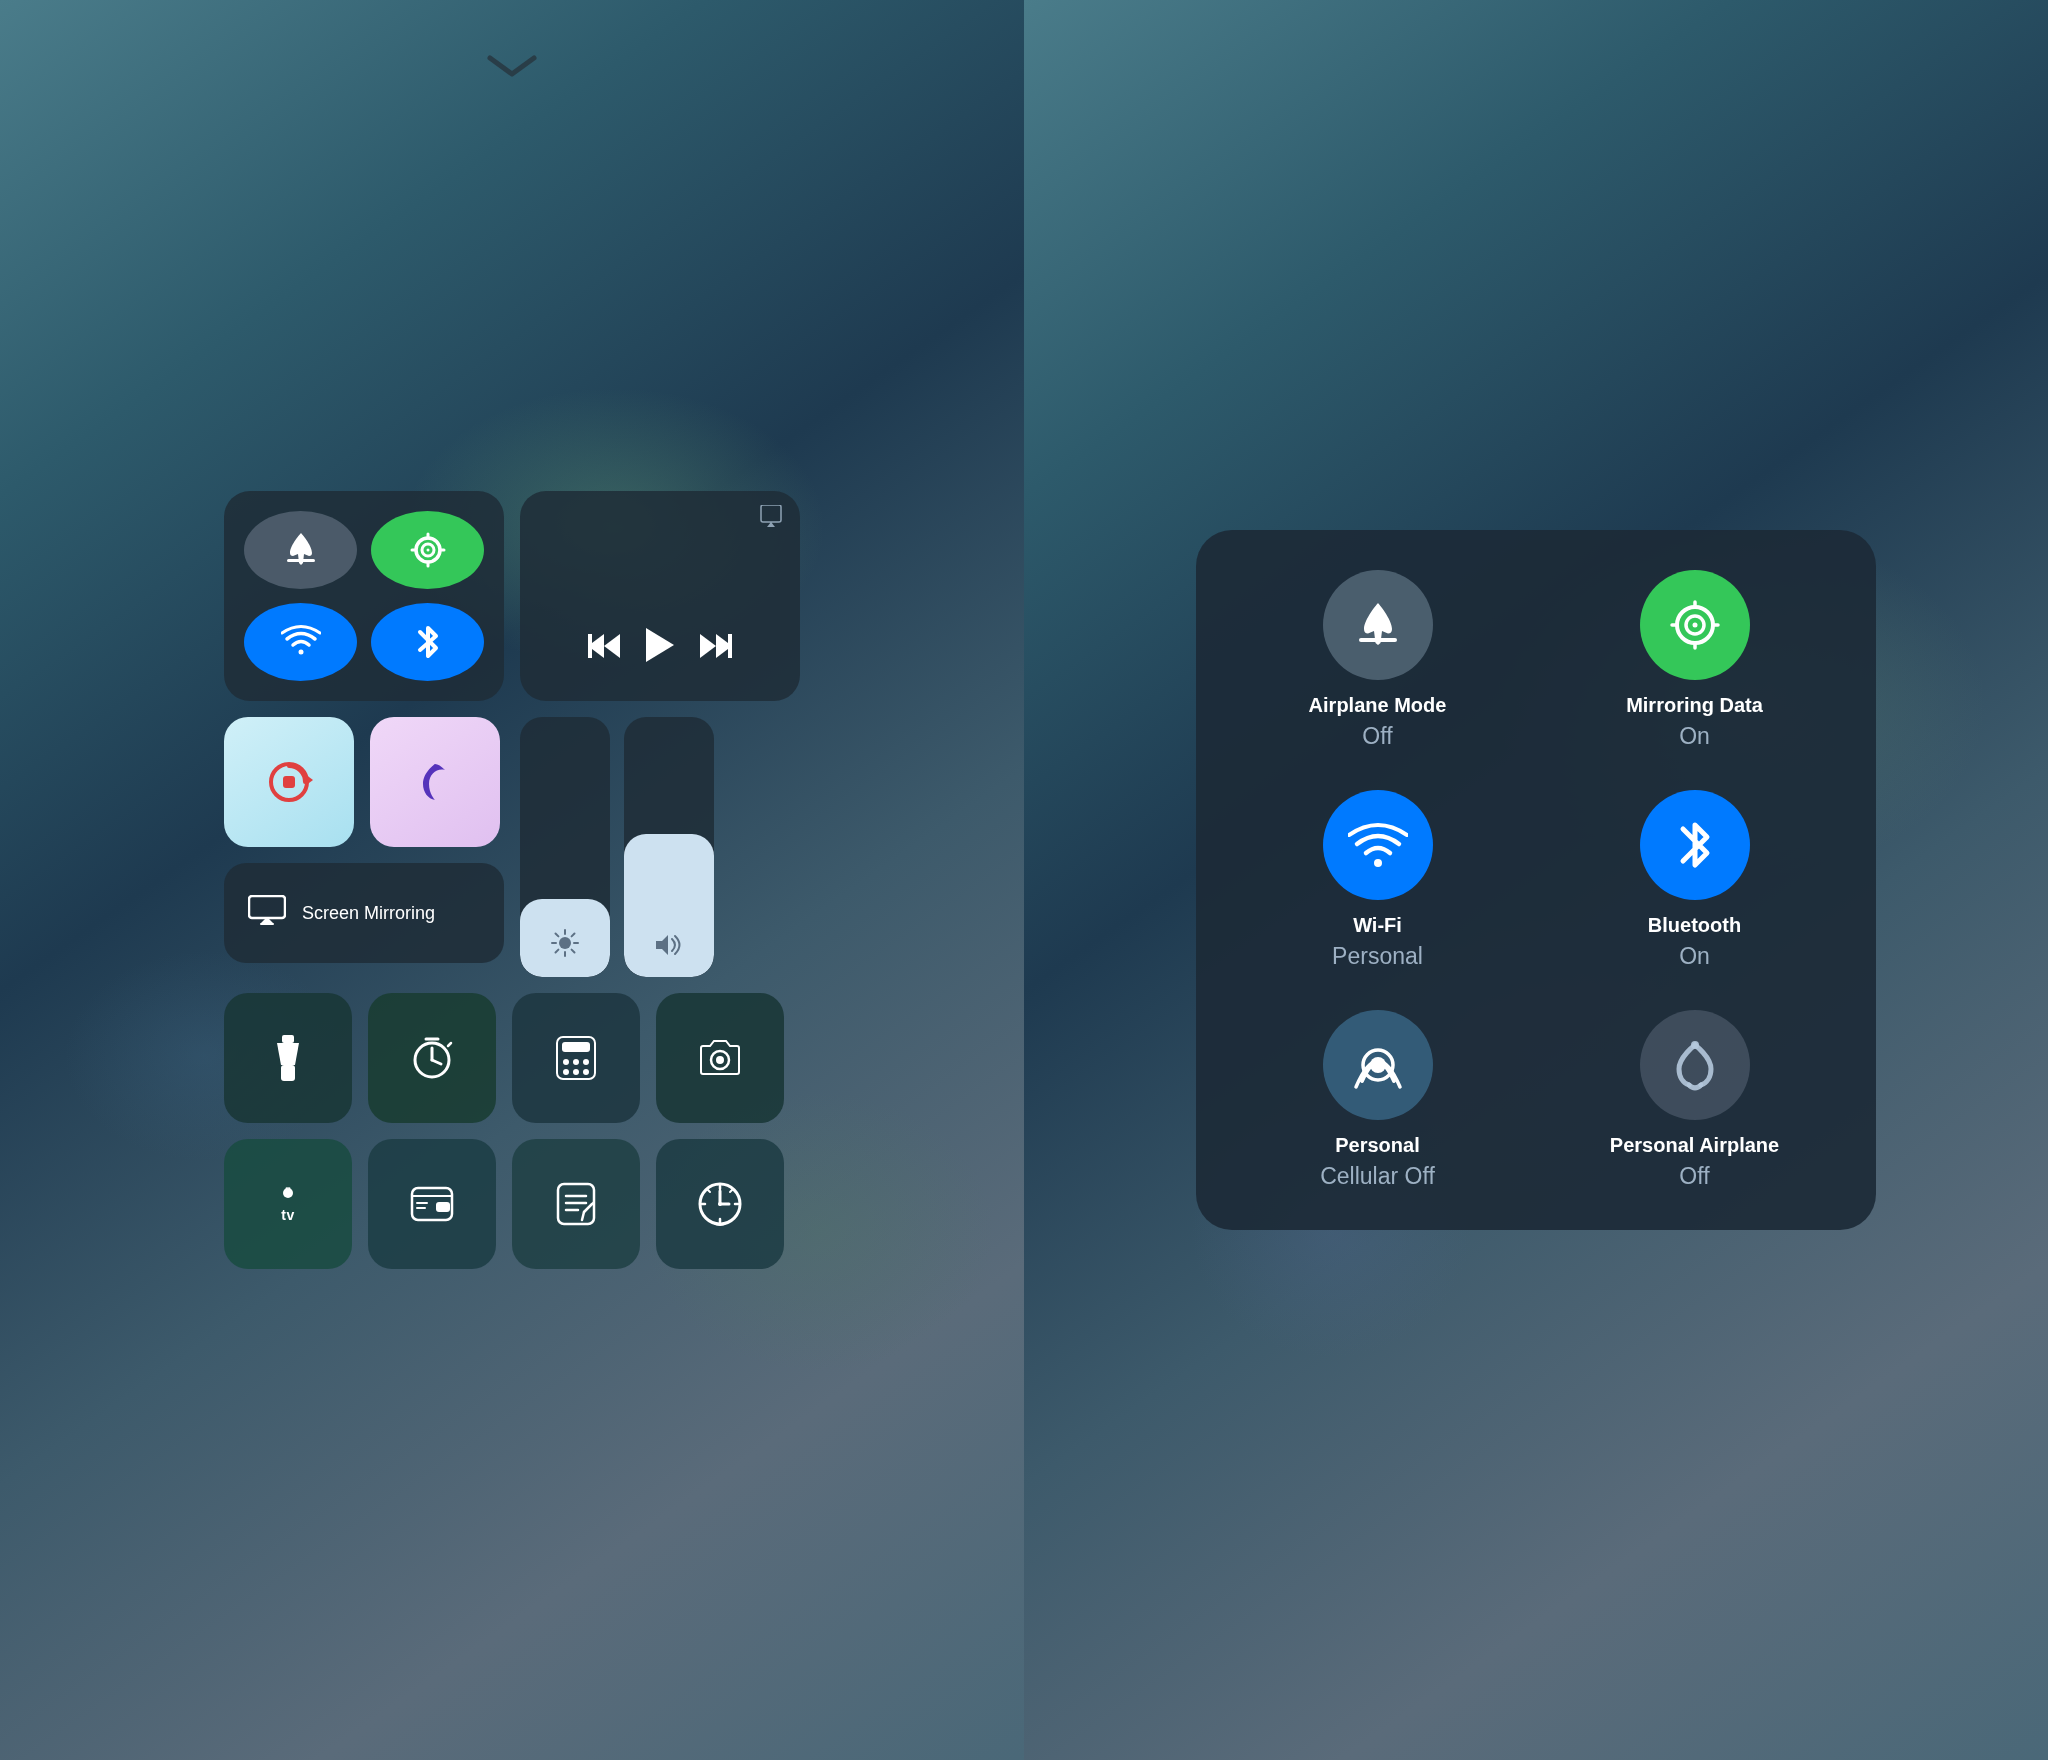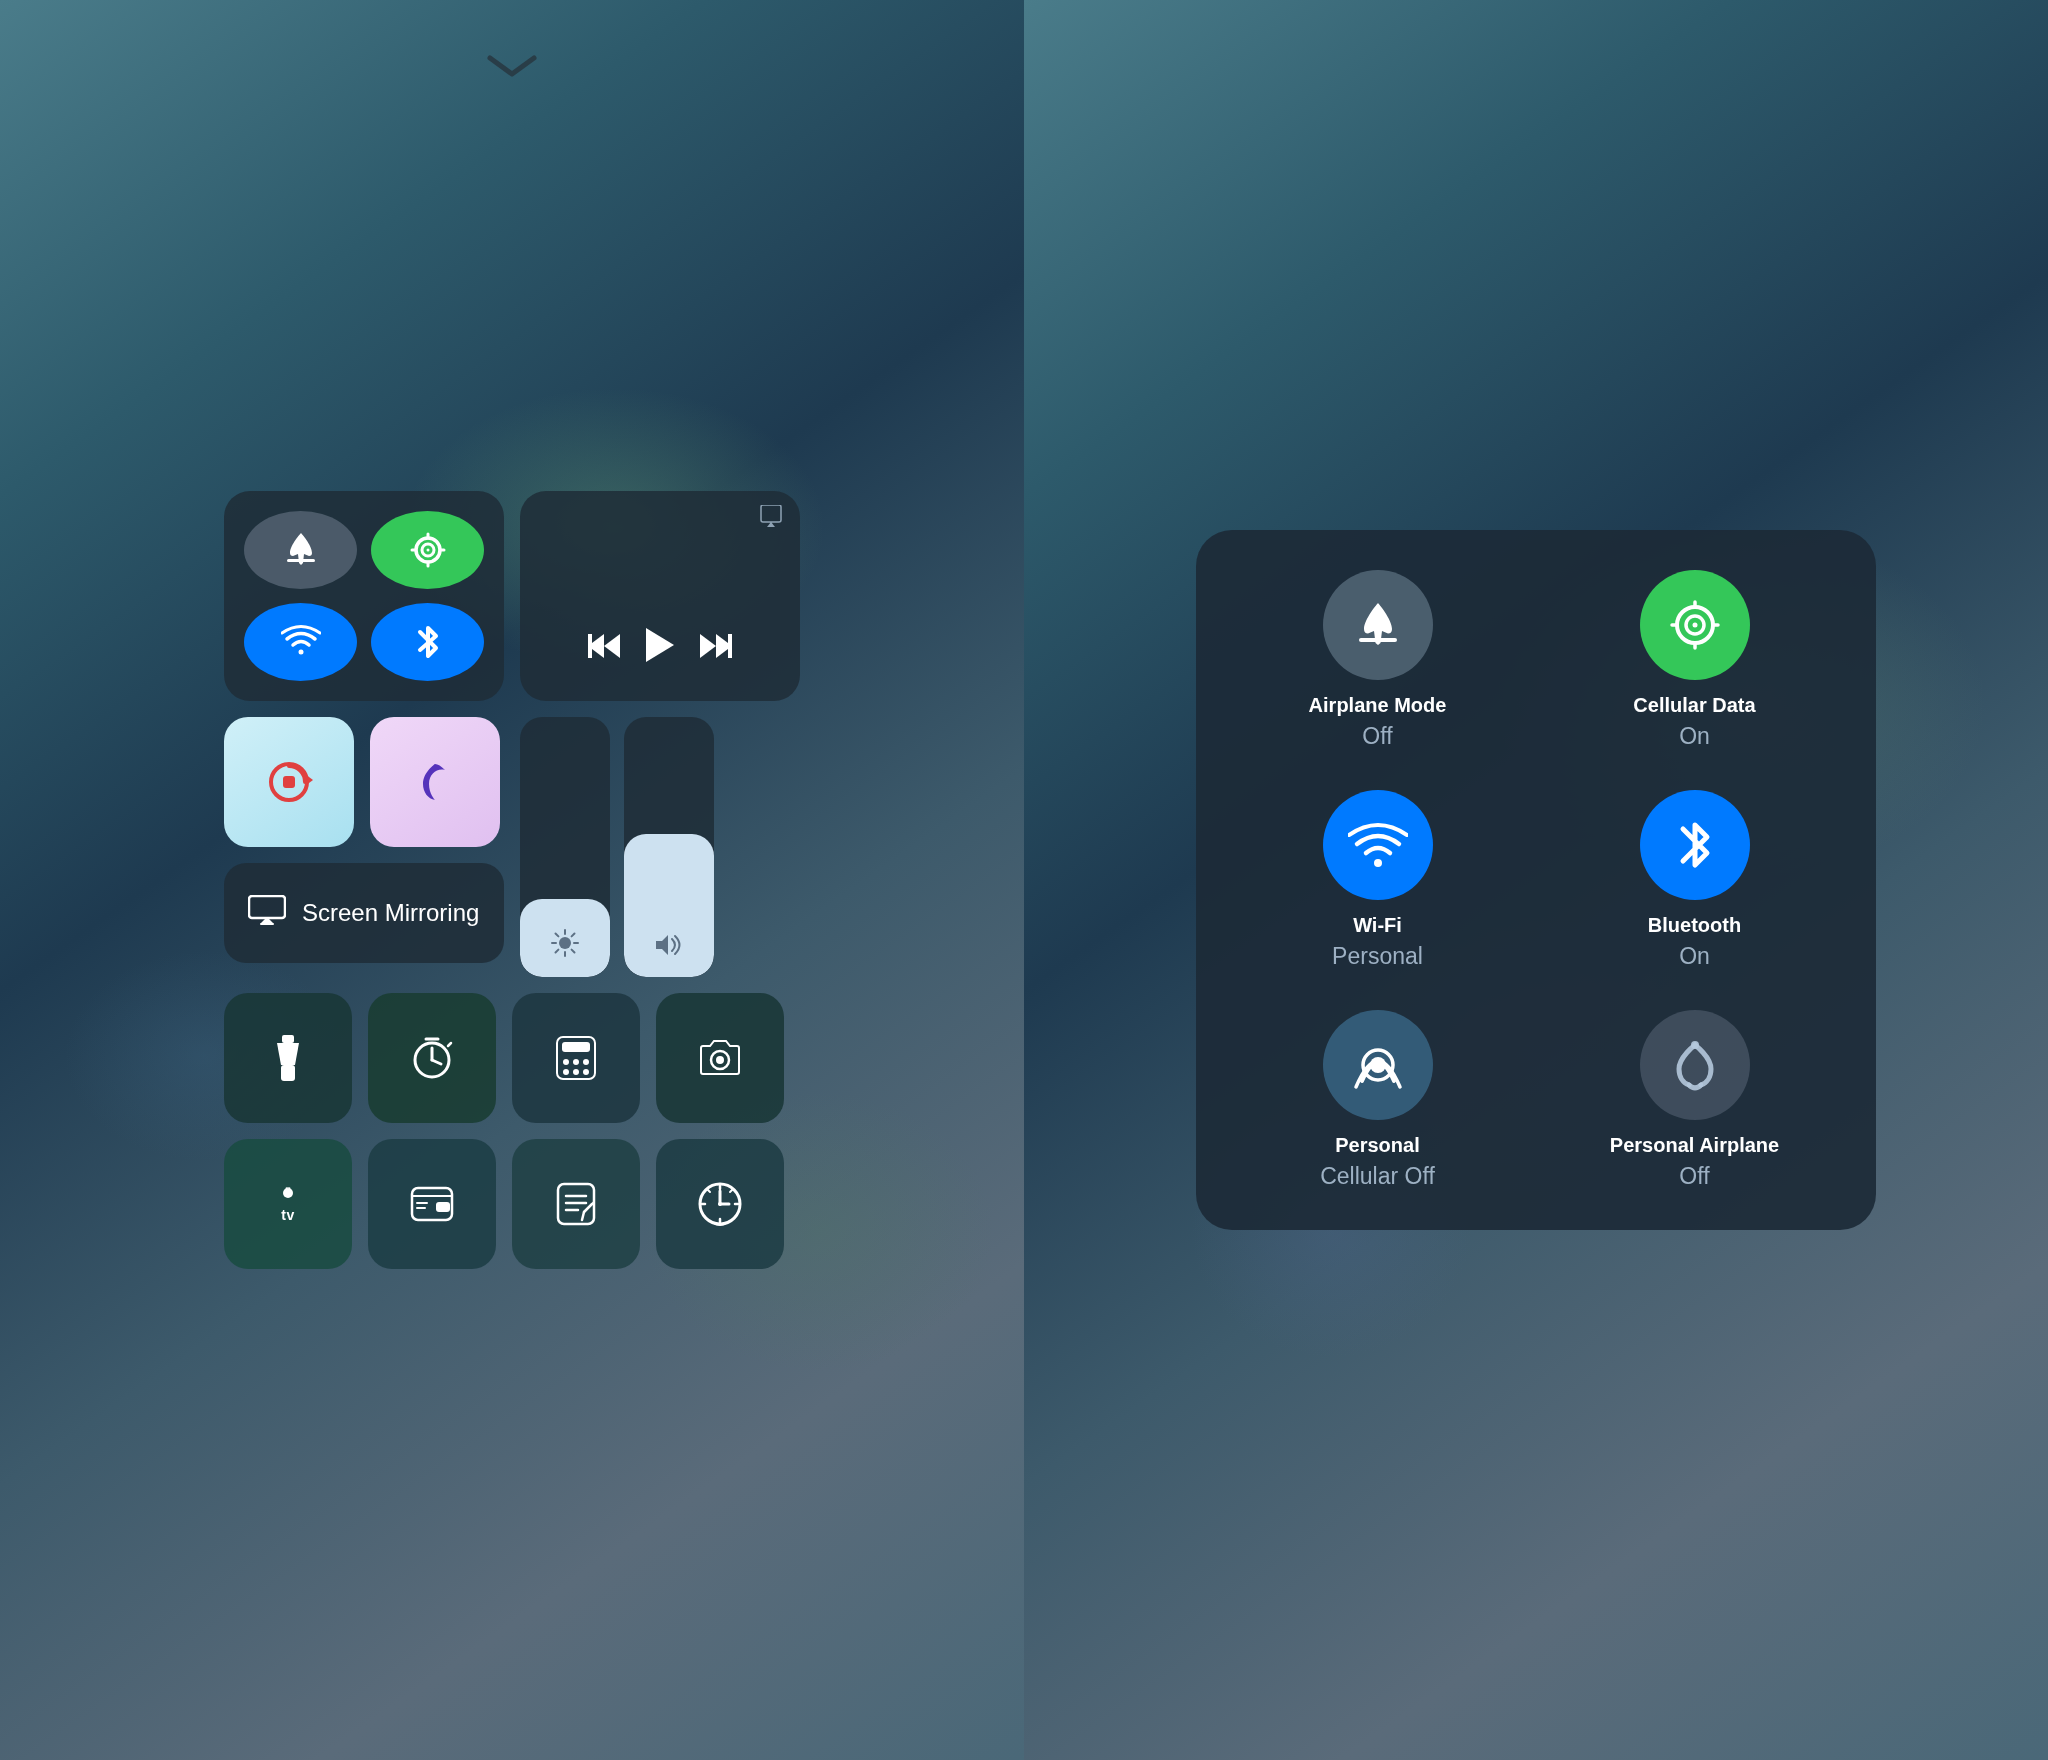--- a/index.html
+++ b/index.html
@@ -191,21 +191,21 @@
       cursor: pointer;
     }
 
     .screen-mirror-icon {
       color: white;
       font-size: 30px;
     }
 
     .screen-mirror-text {
       color: white;
-      font-size: 24px;
+      font-size: 18px;
       font-weight: 500;
     }
 
     
     .icon-row {
       display: flex;
       gap: 16px;
     }
 
     .icon-block {
@@ -588,21 +588,21 @@
         <svg width="58" height="58" viewBox="0 0 58 58" fill="white">
           <circle cx="29" cy="29" r="18" stroke="white" stroke-width="4" fill="none"></circle>
           <circle cx="29" cy="29" r="9" stroke="white" stroke-width="3.5" fill="none"></circle>
           <circle cx="29" cy="29" r="2.5" fill="white"></circle>
           <line x1="29" y1="11" x2="29" y2="6" stroke="white" stroke-width="3.5" stroke-linecap="round"></line>
           <line x1="29" y1="47" x2="29" y2="52" stroke="white" stroke-width="3.5" stroke-linecap="round"></line>
           <line x1="11" y1="29" x2="6" y2="29" stroke="white" stroke-width="3.5" stroke-linecap="round"></line>
           <line x1="47" y1="29" x2="52" y2="29" stroke="white" stroke-width="3.5" stroke-linecap="round"></line>
         </svg>
       </div>
-      <span class="popup-label">Cellular Data</span>
+      <span class="popup-label">Mirroring Data</span>
       <span class="popup-sublabel">On</span>
     </div>
 
     <div class="popup-item">
       <div class="popup-circle blue-bright">
         <svg width="60" height="52" viewBox="0 0 60 52" fill="white">
           <circle cx="30" cy="44" r="4" fill="white"></circle>
           <path d="M18 34 Q30 24 42 34" stroke="white" stroke-width="4.5" fill="none" stroke-linecap="round"></path>
           <path d="M9 25 Q30 9 51 25" stroke="white" stroke-width="4.5" fill="none" stroke-linecap="round"></path>
           <path d="M1 16 Q30 -4 59 16" stroke="white" stroke-width="4" fill="none" stroke-linecap="round"></path>

